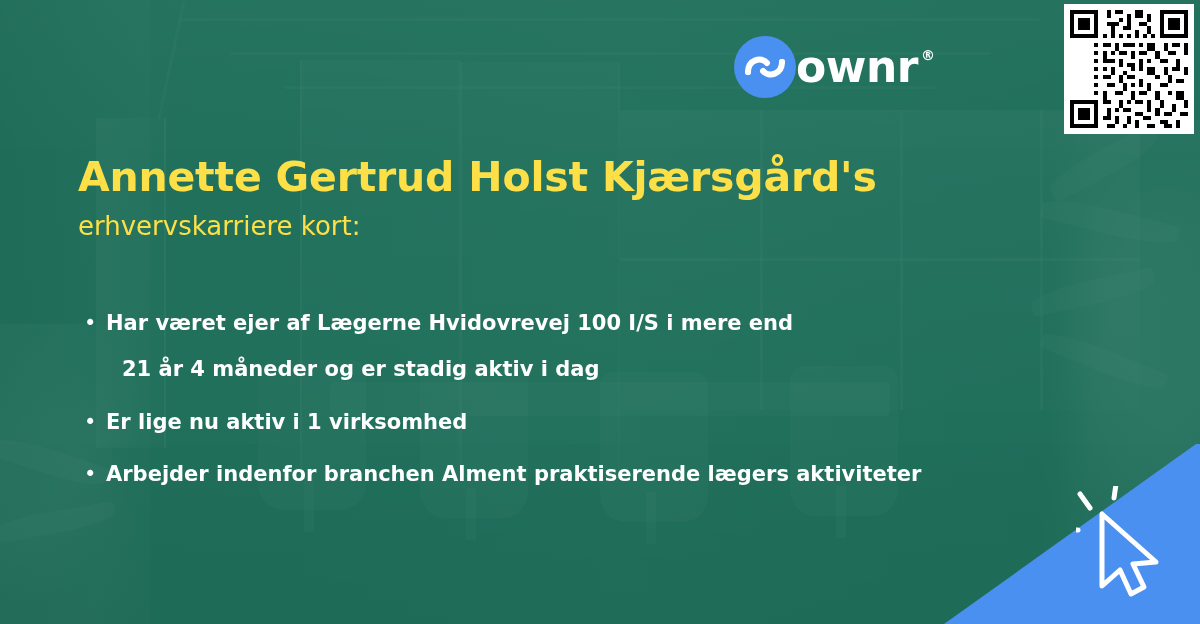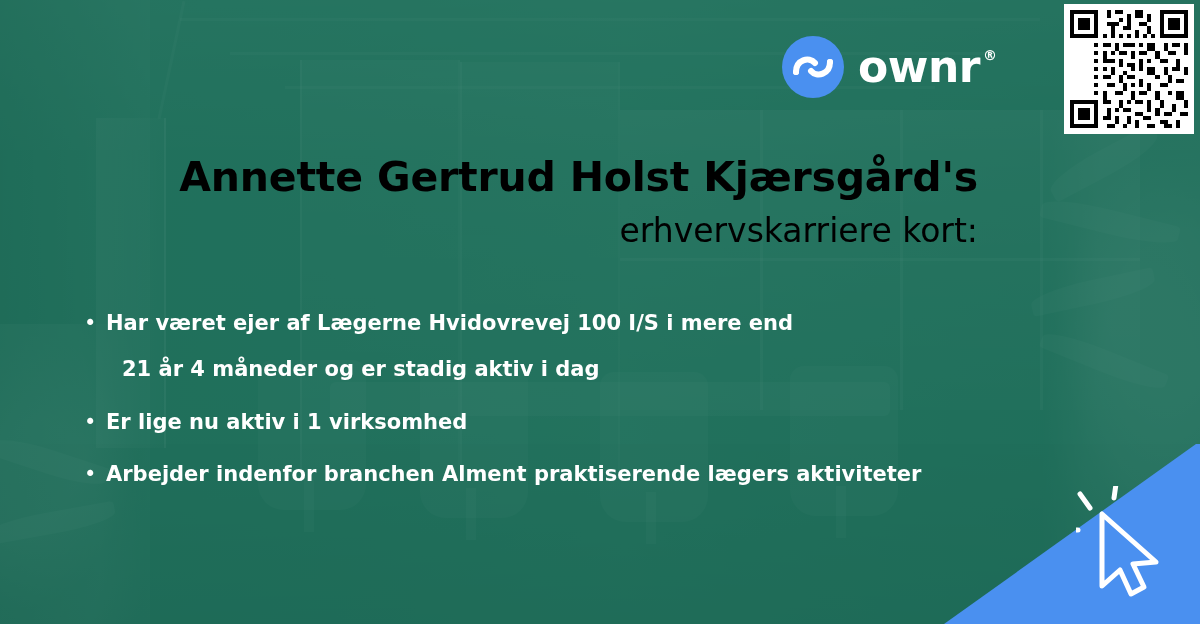--- a/index.html
+++ b/index.html
@@ -86,44 +86,43 @@
 
   .overlay {
     position:absolute; inset:0;
     background:rgba(30,110,90,0.78);
   }
 
   
   .content { position:absolute; inset:0; }
 
   .logo-wrap {
-    position:absolute; left:782px; top:36px;
-    display:flex; align-items:center; gap:14px;
+    position:absolute; left:734px; top:36px;
+    display:flex; align-items:center; 
   }
   .logo-mark { width:62px; height:62px; }
   .logo-text {
     color:#ffffff; font-size:44px; font-weight:700; letter-spacing:-0.5px;
     line-height:1; display:flex; align-items:flex-start;
   }
   .logo-reg { font-size:14px; font-weight:700; margin-left:3px; margin-top:3px; }
 
   .qr {
     position:absolute; right:6px; top:4px;
     width:130px; height:130px;
     background:#ffffff; padding:6px;
   }
   .qr svg { display:block; }
 
   .headline {
     position:absolute; left:78px; top:152px; width:900px;
-    color:#000000;
-    text-align:right;
+    color:#fde047;
   }
   .headline .l1 { font-size:41px; font-weight:700; line-height:1.26; letter-spacing:-0.2px; }
-  .headline .l2 { font-size:33px; font-weight:400; line-height:1.3; margin-top:6px; }
+  .headline .l2 { font-size:26px; font-weight:400; line-height:1.3; margin-top:6px; }
 
   .bullets {
     position:absolute; left:84px; top:308px; width:980px;
     color:#ffffff;
   }
   .bullet { display:flex; margin-bottom:22px; }
   .bullet .dot { width:22px; flex:0 0 22px; font-size:21px; line-height:1.45; }
   .bullet .txt { font-size:21px; line-height:1.45;font-weight:bold; }
   .bullet .txt .cont { display:block; padding-left:16px;margin-top:16px; }
 

